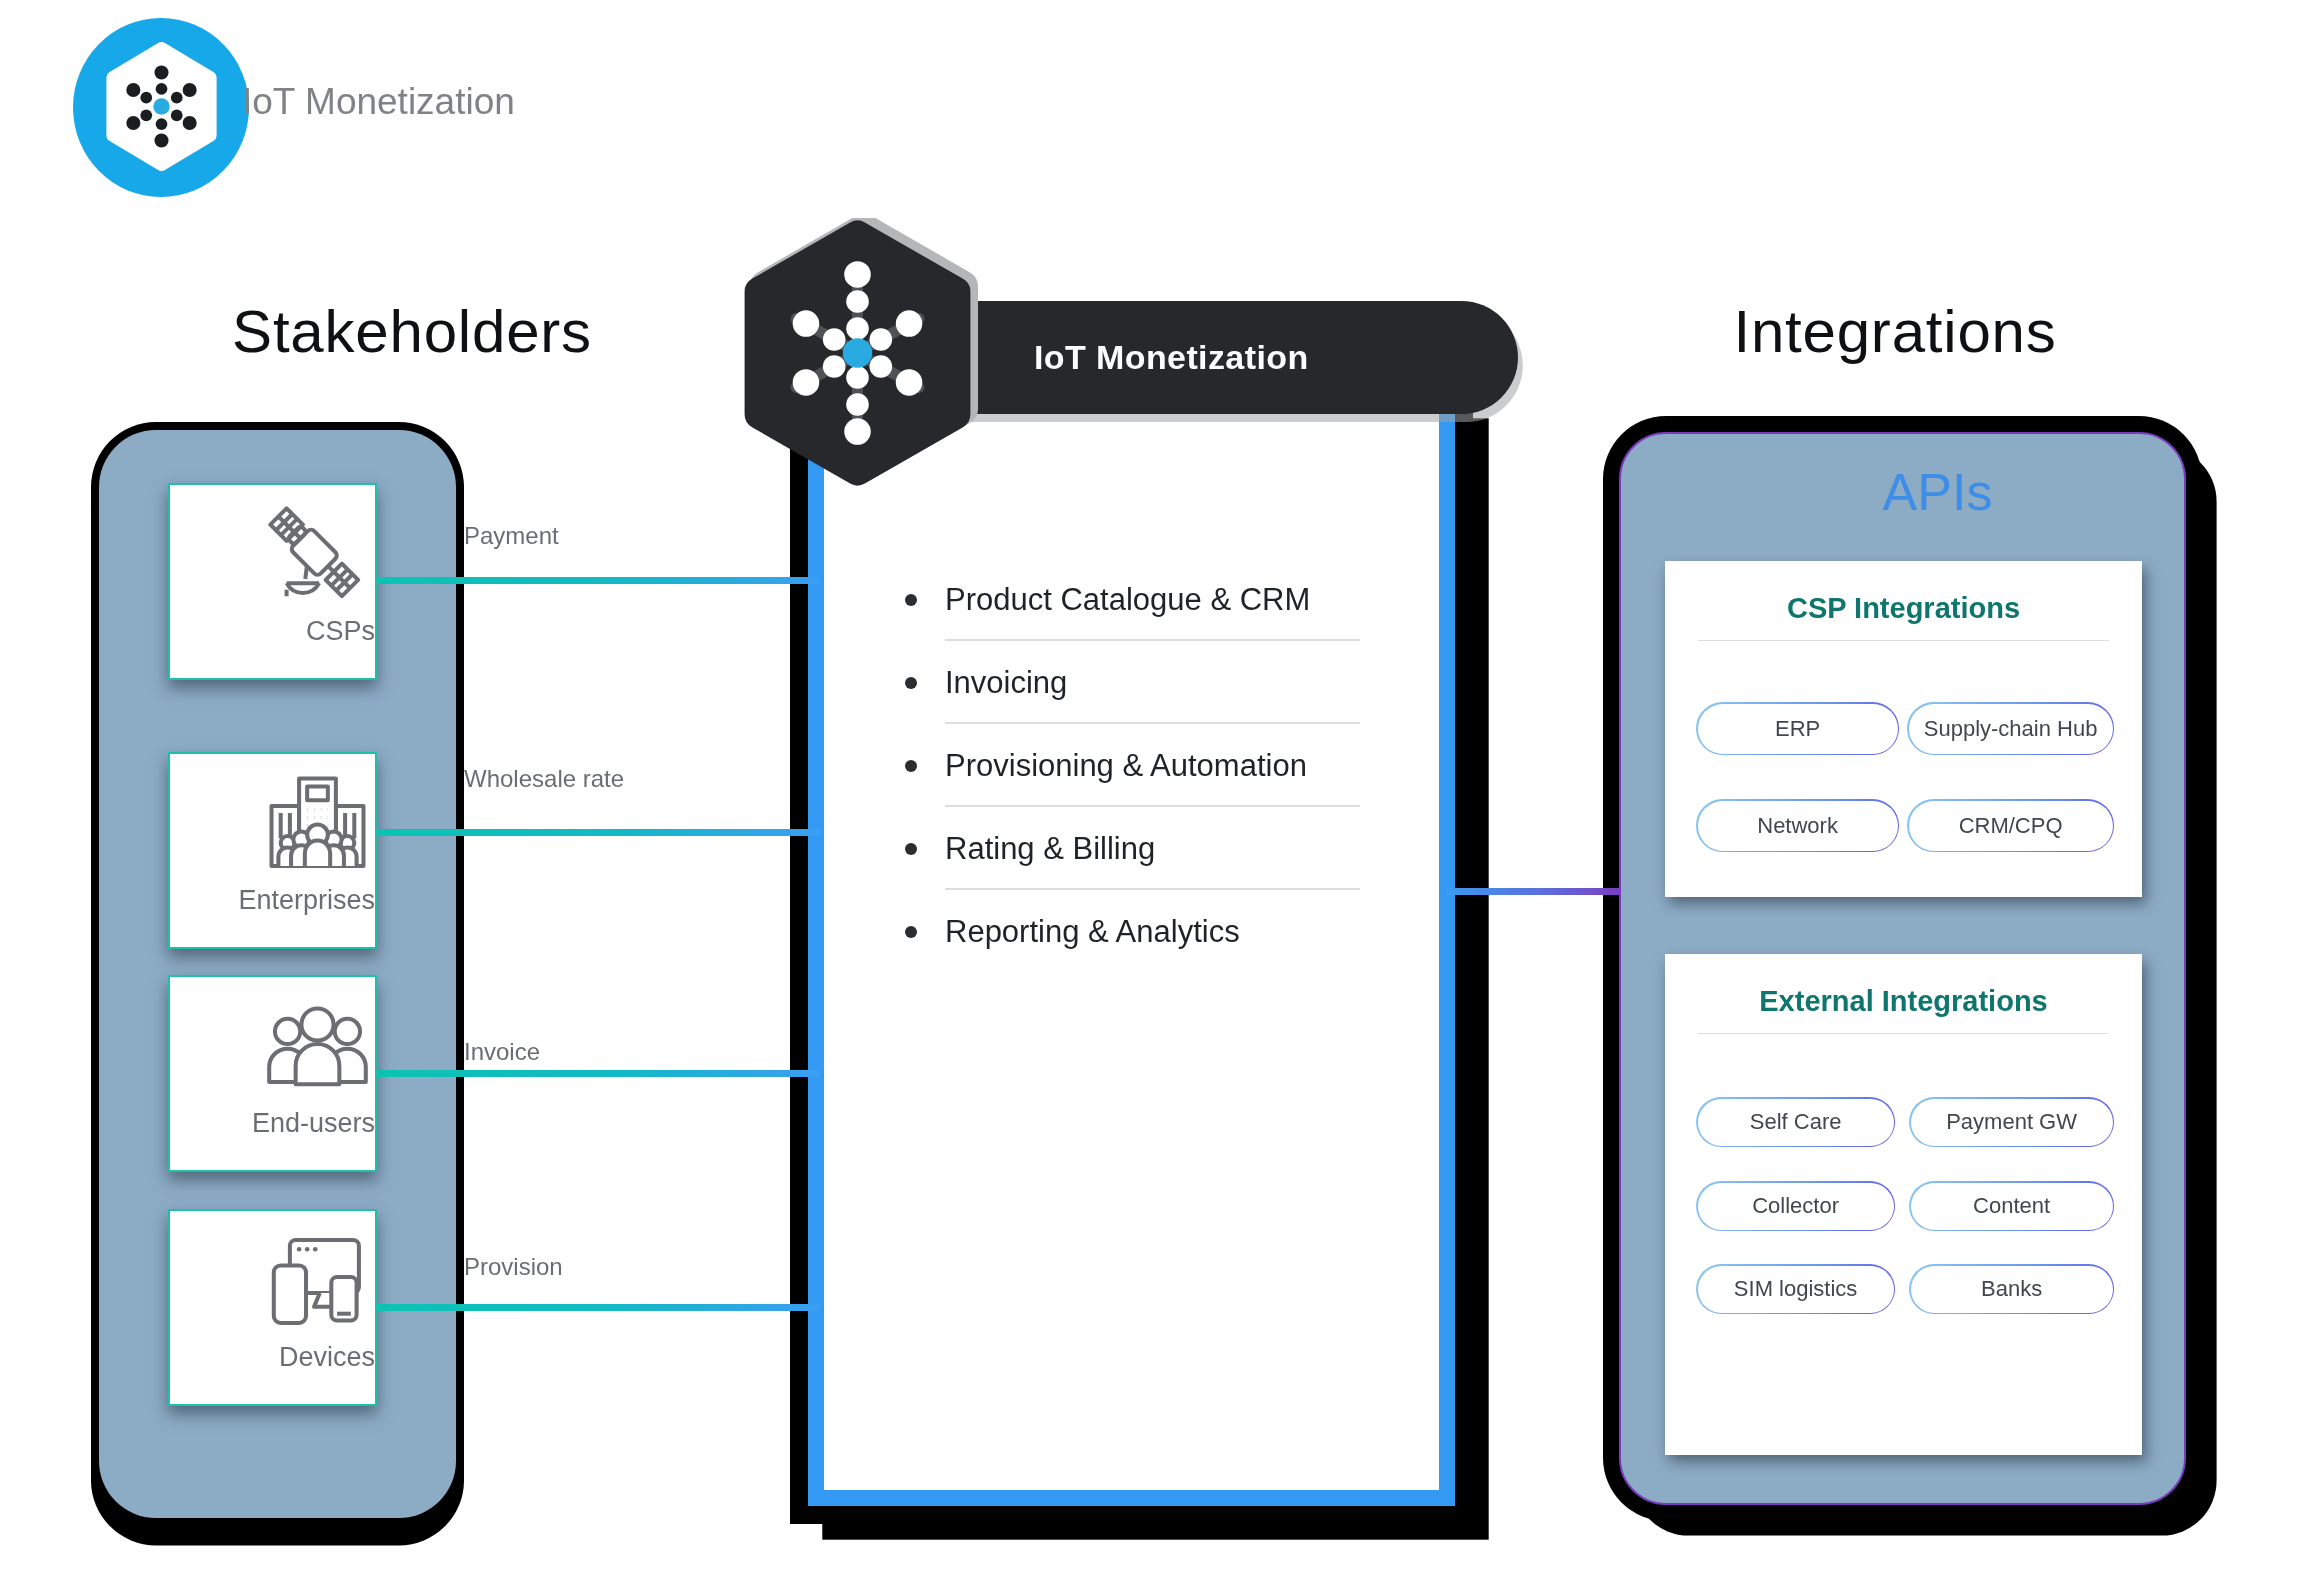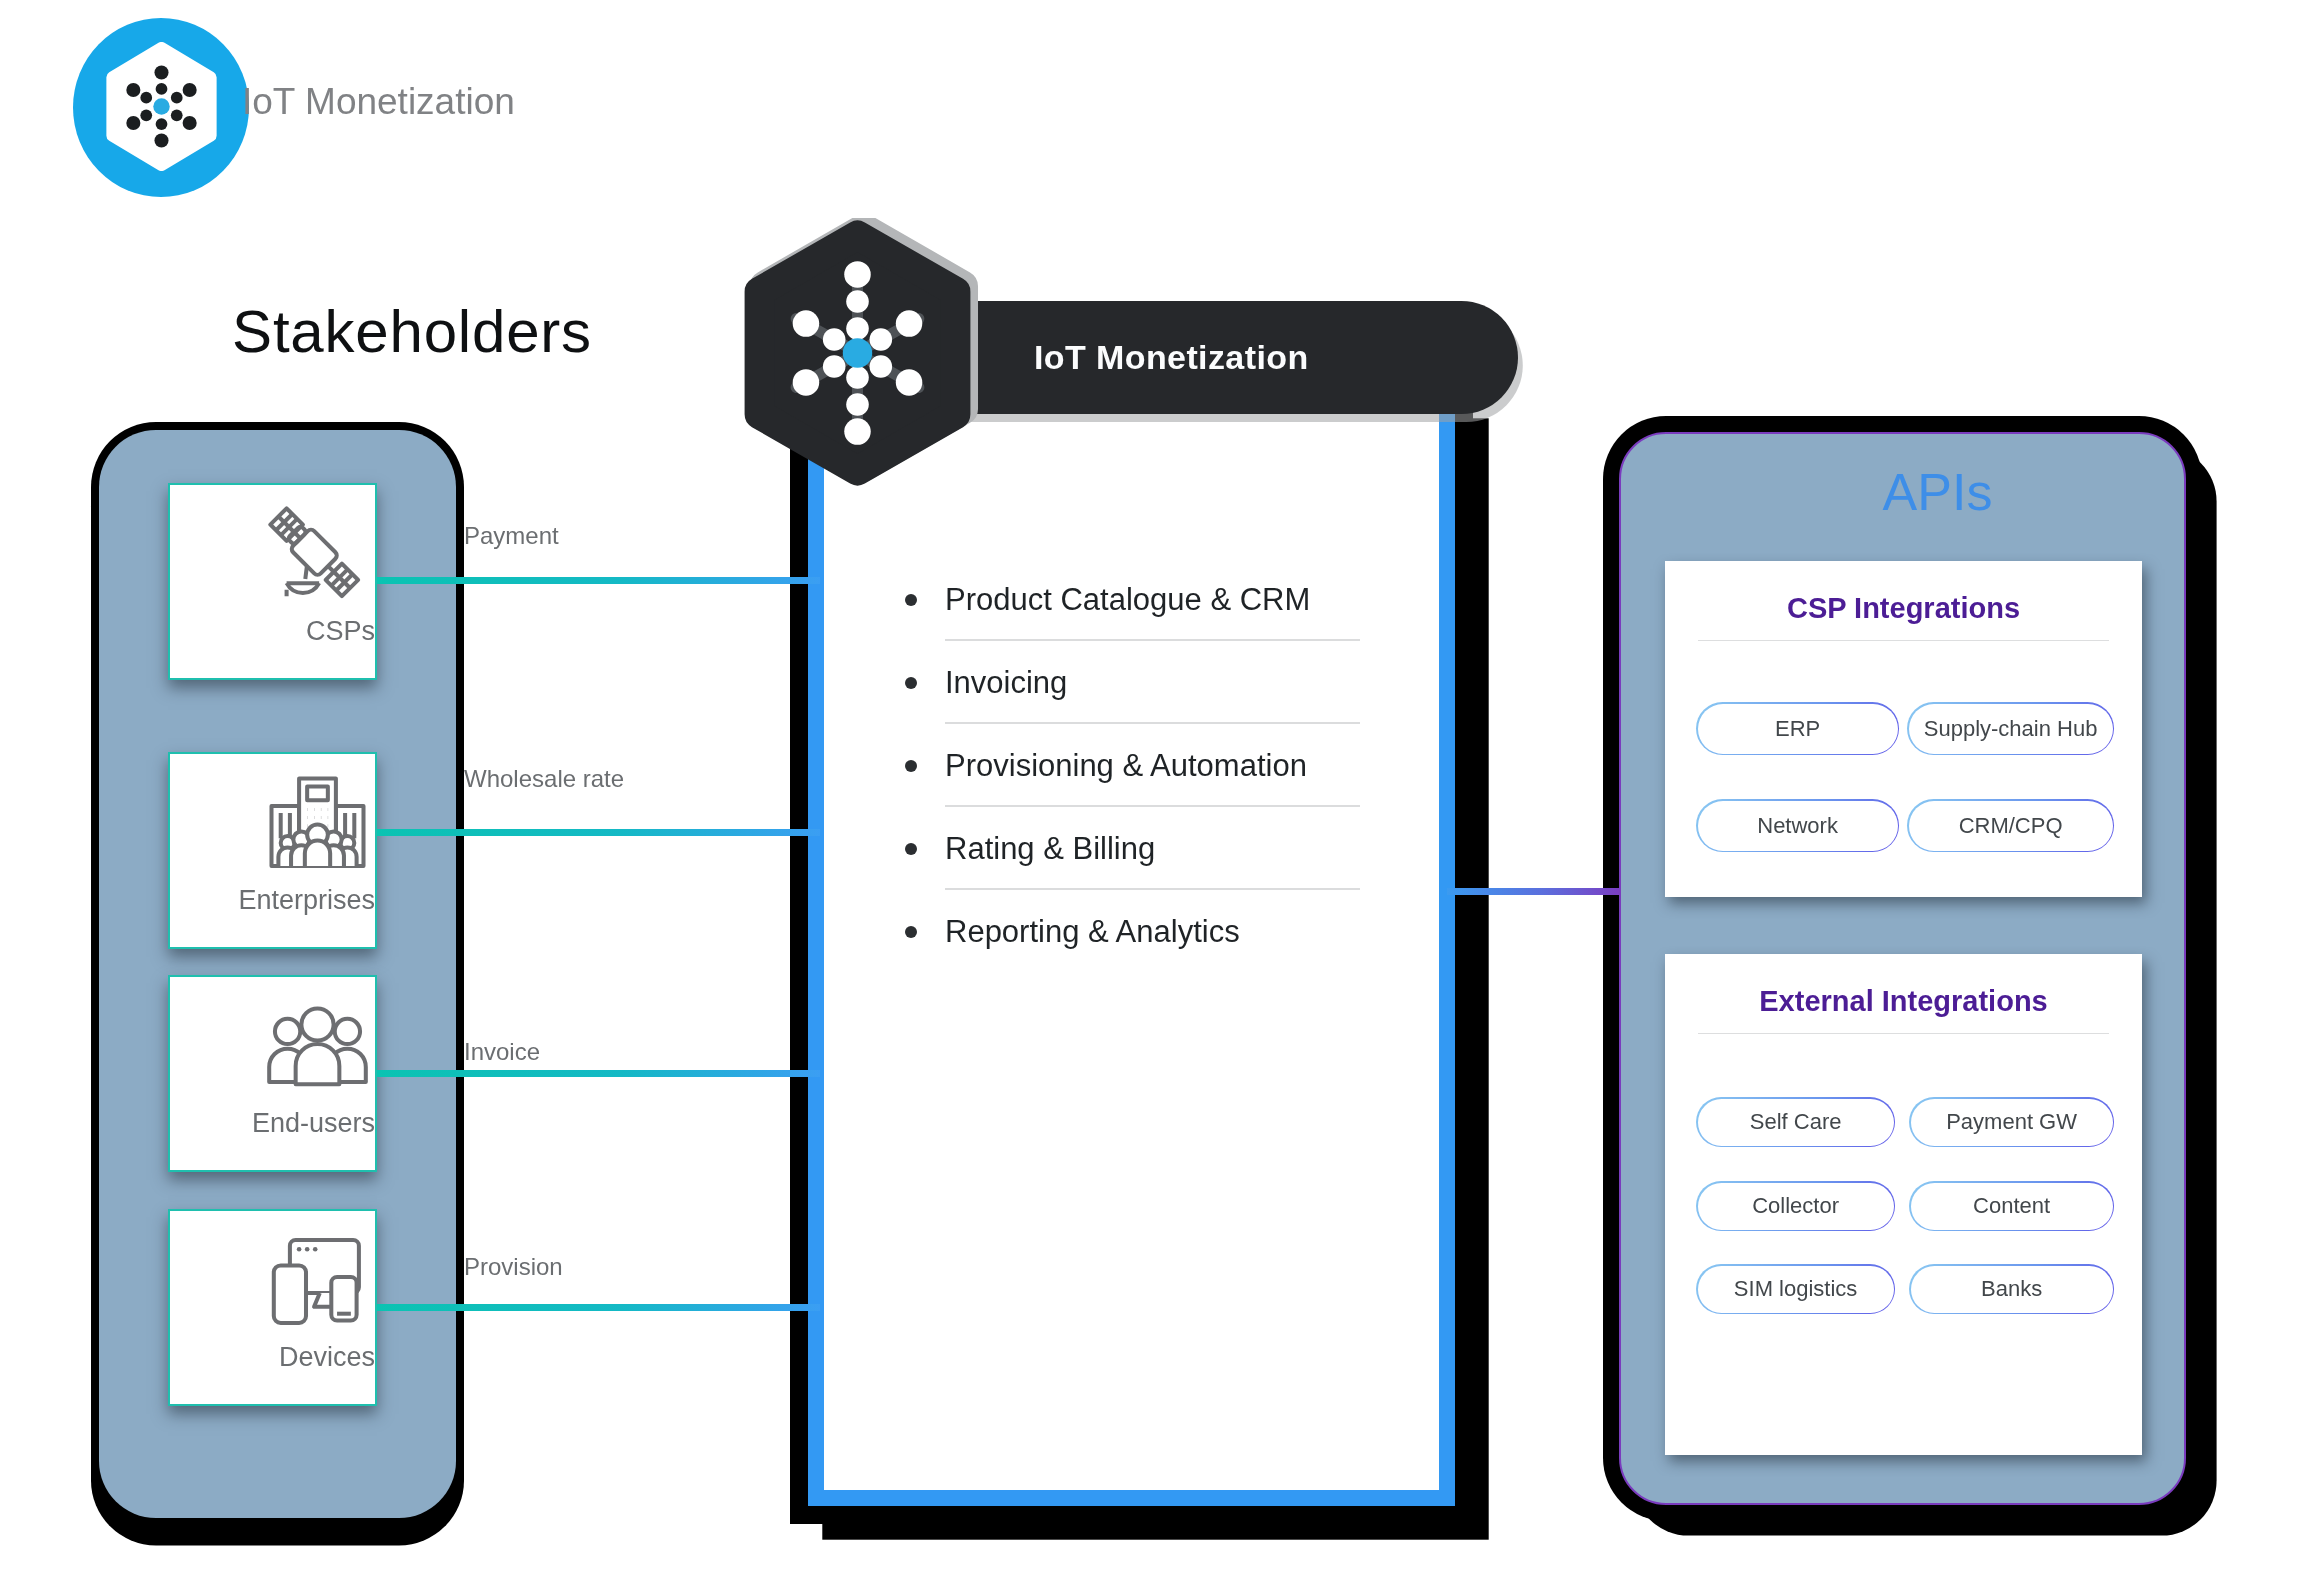--- a/index.html
+++ b/index.html
@@ -57,21 +57,21 @@
 
   
   .apis-box{left:1619px;top:432px;width:567px;height:1073px;border-radius:47px;background:#8CABC5;
     border:2.4px solid #7A3BBE;box-sizing:border-box;box-shadow:0 0 0 16px #000, 22.6px 22.6px 0 8px #000;z-index:1;}
   .apis-title{position:absolute;top:27.5px;left:0;width:100%;text-align:center;
     font-size:52px;font-weight:500;color:#3E8EE8;padding-left:35px;}
   .icard{position:absolute;left:44px;width:477px;background:#ffffff;
     box-shadow:4px 7.3px 13px rgba(20,30,40,.5);}
   .card-csp{top:127px;height:336px;}
   .card-ext{top:520px;height:501px;}
-  .icard-title{margin-top:31px;text-align:center;font-size:29px;font-weight:600;color:#4c1d95;}
+  .icard-title{margin-top:31px;text-align:center;font-size:29px;font-weight:600;color:#0f766e;}
   .icard-sep{margin:14.5px auto 0 auto;width:86%;height:1.6px;background:#DDDEDF;}
   .pillbtn{position:absolute;border-radius:32px;padding:1.6px;
     background:linear-gradient(120deg,#8AC9F2 0%,#6A96EE 55%,#6058E8 100%);}
   .pillbtn .inner{width:100%;height:100%;box-sizing:border-box;background:#ffffff;border-radius:31px;
     display:flex;align-items:center;justify-content:center;font-size:22px;color:#42474B;}
   
   .p-erp{left:31px;top:141px;width:200px;height:50px;}
   .p-sch{left:242px;top:141px;width:204px;height:50px;}
   .p-net{left:31px;top:238px;width:200px;height:50px;}
   .p-crm{left:242px;top:238px;width:204px;height:50px;}
@@ -106,20 +106,21 @@
           <circle cx="63" cy="62.5" r="5"></circle>
             <circle cx="74" cy="69" r="6"></circle>
         </g>
         <circle cx="50" cy="55" r="7" fill="#29ABE2"></circle>
       </svg>
     </span>
   </div>
   <div class="abs logo-title">IoT Monetization</div>
 
   <div class="abs heading heading-left">Stakeholders</div>
+  <div class="abs heading heading-right">Integrations</div>
 
   <div class="abs stakeholders-box"></div>
 
   <div class="abs sbox sbox1">
     <svg viewBox="0 0 100 100">
       <g transform="rotate(-45 50 50)" fill="none" stroke="#6D6E71" stroke-width="3.5" stroke-linejoin="round">
         <rect x="40" y="2" width="20" height="20"></rect>
         <line x1="40" y1="9" x2="60" y2="9"></line>
           <line x1="40" y1="15" x2="60" y2="15"></line>
           <line x1="50" y1="2" x2="50" y2="22"></line>

